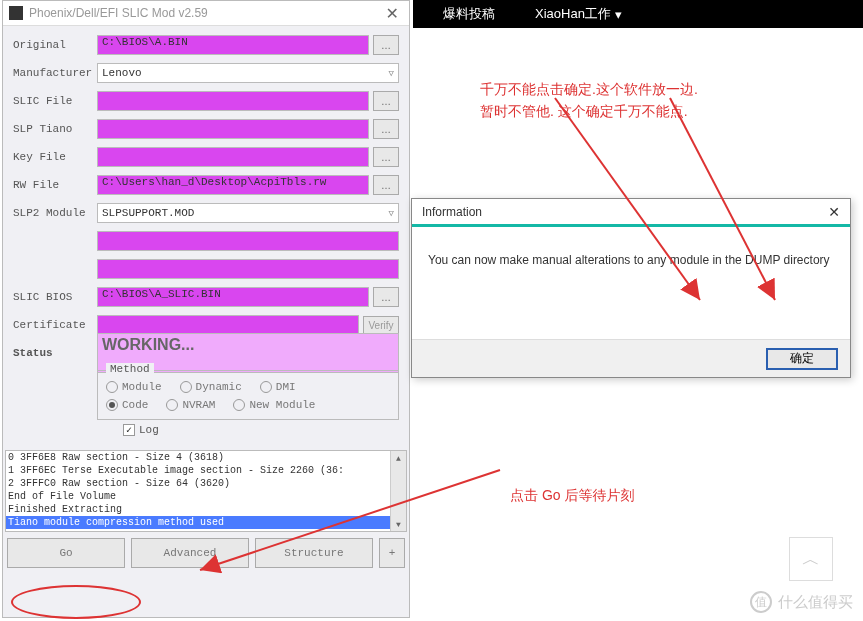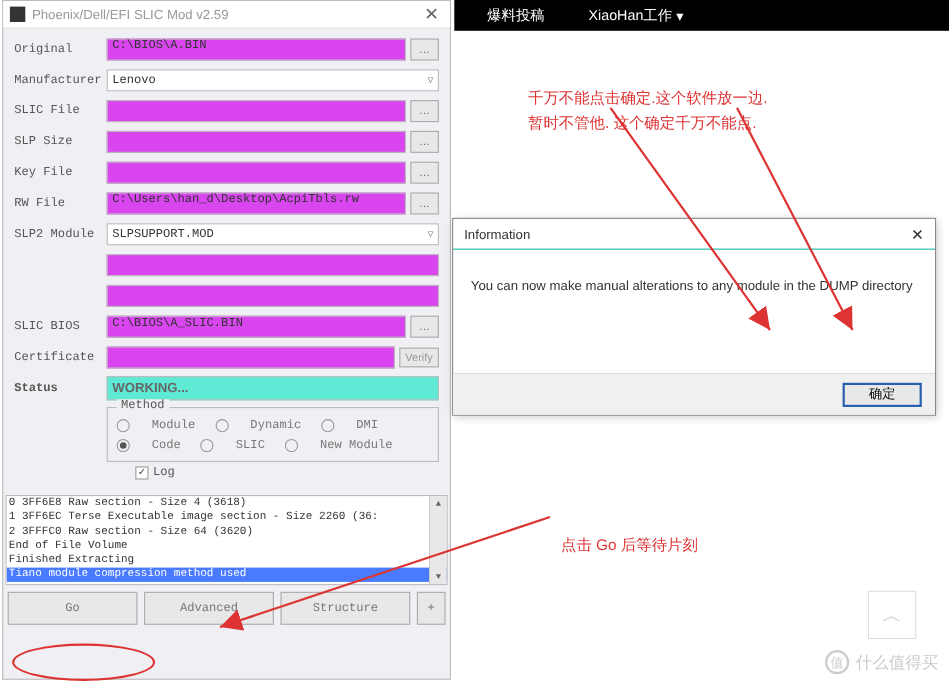--- a/index.html
+++ b/index.html
@@ -12,40 +12,40 @@
 .titlebar-title { flex: 1; }
 .close-x { font-size: 16px; color: #666; cursor: pointer; padding: 0 4px; }
 .form-body { padding: 8px 10px; }
 .form-row { display: flex; align-items: center; margin-bottom: 6px; height: 22px; justify-content: flex-end; }
 .form-label { width: 84px; font-size: 11px; color: #555; font-family: "Courier New", monospace; }
 .form-input { flex: 1; height: 20px; border: 1px solid #bbb; background: #d946ef; font-size: 11px; padding: 0 4px; color: #333; font-family: "Courier New", monospace; }
 .form-dropdown { flex: 1; height: 20px; border: 1px solid #bbb; background: #fff; font-size: 11px; padding: 0 4px; color: #333; display: flex; align-items: center; justify-content: space-between; font-family: "Courier New", monospace; }
 .dropdown-arrow { font-size: 9px; color: #888; }
 .browse-btn { width: 26px; height: 20px; border: 1px solid #aaa; background: #e8e8e8; margin-left: 4px; display: flex; align-items: center; justify-content: center; font-size: 10px; color: #666; cursor: pointer; }
 .verify-btn { width: 36px; height: 18px; border: 1px solid #aaa; background: #e8e8e8; margin-left: 4px; font-size: 10px; color: #999; cursor: pointer; }
-.status-val { flex: 1; height: 22px; border: 1px solid #bbb; background: #5eead4; font-size: 12px; padding: 2px 4px; color: #666; font-family: Arial; font-weight: bold; }
+.status-val { flex: 1; height: 40px; border: 1px solid #bbb; background: #f0abfc; font-size: 16px; padding: 2px 4px; color: #666; font-family: Arial; font-weight: bold; }
 .method-box { border: 1px solid #bbb; margin: 4px 0 4px 84px; padding: 4px 8px 8px; position: relative; }
 .method-title { position: absolute; top: -8px; left: 8px; background: #f0f0f4; padding: 0 4px; font-size: 11px; color: #555; font-family: "Courier New", monospace; }
 .radio-row { display: flex; gap: 18px; margin-top: 6px; }
-.radio-item { display: flex; align-items: center; gap: 20px; font-size: 11px; color: #777; font-family: "Courier New", monospace; }
+.radio-item { display: flex; align-items: center; gap: 4px; font-size: 11px; color: #777; font-family: "Courier New", monospace; }
 .radio { width: 12px; height: 12px; border: 1px solid #999; border-radius: 50%; display: flex; align-items: center; justify-content: center; }
 .radio.checked::after { content: ''; width: 6px; height: 6px; background: #555; border-radius: 50%; }
 .log-row { display: flex; align-items: center; margin: 4px 0 4px 110px; font-size: 11px; color: #555; gap: 4px; font-family: "Courier New", monospace; }
 .checkbox { width: 12px; height: 12px; border: 1px solid #999; background: #fff; display: flex; align-items: center; justify-content: center; font-size: 10px; color: #333; }
 .log-area { border: 1px solid #bbb; background: #fff; height: 82px; font-size: 10px; font-family: "Courier New", monospace; overflow: hidden; position: relative; margin: 2px; }
 .log-line { padding: 0 2px; white-space: nowrap; color: #333; line-height: 13px; }
 .log-highlight { background: #4a7bff; color: #fff; }
 .log-scroll { position: absolute; right: 0; top: 0; width: 16px; height: 100%; background: #e8e8e8; border-left: 1px solid #ccc; }
 .log-scroll-arrow { height: 14px; display: flex; align-items: center; justify-content: center; font-size: 8px; color: #666; }
 .btn-row { display: flex; gap: 6px; padding: 4px; }
 .bottom-btn { flex: 1; height: 30px; border: 1px solid #aaa; background: #e8e8e8; font-size: 11px; color: #777; cursor: pointer; font-family: "Courier New", monospace; }
 .bottom-btn.small { flex: 0 0 26px; }
 .go-circle { position: absolute; left: 8px; bottom: -2px; width: 130px; height: 34px; border: 2px solid #d33; border-radius: 50%; pointer-events: none; }
 .dialog { position: absolute; left: 411px; top: 198px; width: 440px; height: 180px; background: #fff; border: 1px solid #888; box-shadow: 2px 2px 8px rgba(0,0,0,.2); }
-.dialog-title { height: 28px; display: flex; align-items: center; padding: 0 10px; font-size: 12px; color: #333; border-bottom: 1px solid #14b8a6; }
+.dialog-title { height: 28px; display: flex; align-items: center; padding: 0 10px; font-size: 12px; color: #333; border-bottom: 3px solid #14b8a6; }
 .dialog-close { margin-left: auto; font-size: 14px; cursor: pointer; }
 .dialog-body { padding: 24px 16px; font-size: 12px; color: #333; line-height: 1.5; }
 .dialog-footer { position: absolute; bottom: 0; left: 0; right: 0; height: 38px; background: #f0f0f0; display: flex; align-items: center; justify-content: flex-end; padding: 0 12px; border-top: 1px solid #ddd; }
 .ok-btn { width: 72px; height: 22px; border: 2px solid #2a5fb0; background: #e8e8e8; font-size: 12px; cursor: pointer; }
 .annotation { position: absolute; color: #d33; font-size: 14px; line-height: 1.6; margin-top: 28px; }
 .arrow-svg { position: absolute; pointer-events: none; }
 .scroll-top-btn { position: absolute; right: 30px; bottom: 40px; width: 44px; height: 44px; border: 1px solid #ddd; background: #fff; display: flex; align-items: center; justify-content: center; color: #ccc; font-size: 18px; cursor: pointer; }
 .watermark { position: absolute; right: 10px; bottom: 8px; color: #ccc; font-size: 15px; display: flex; align-items: center; gap: 6px; }
 .watermark-icon { width: 22px; height: 22px; border: 2px solid #ccc; border-radius: 50%; display: flex; align-items: center; justify-content: center; font-size: 12px; }
 </style>
@@ -78,21 +78,21 @@
           <span>Lenovo</span>
           <span class="dropdown-arrow">▽</span>
         </div>
       </div>
     <div class="form-row">
         <div class="form-label">SLIC File</div>
         <div class="form-input"></div>
         <div class="browse-btn">…</div>
       </div>
     <div class="form-row">
-        <div class="form-label">SLP Size</div>
+        <div class="form-label">SLP Tiano</div>
         <div class="form-input"></div>
         <div class="browse-btn">…</div>
       </div>
     <div class="form-row">
         <div class="form-label">Key File</div>
         <div class="form-input"></div>
         <div class="browse-btn">…</div>
       </div>
     <div class="form-row">
         <div class="form-label">RW File</div>
@@ -144,21 +144,21 @@
             <span>DMI</span>
           </div>
       </div>
       <div class="radio-row">
         <div class="radio-item">
             <span class="radio checked"></span>
             <span>Code</span>
           </div>
         <div class="radio-item">
             <span class="radio"></span>
-            <span>SLIC</span>
+            <span>NVRAM</span>
           </div>
         <div class="radio-item">
             <span class="radio"></span>
             <span>New Module</span>
           </div>
       </div>
     </div>
     <div class="log-row">
         <span class="checkbox">✓</span>
         <span>Log</span>

